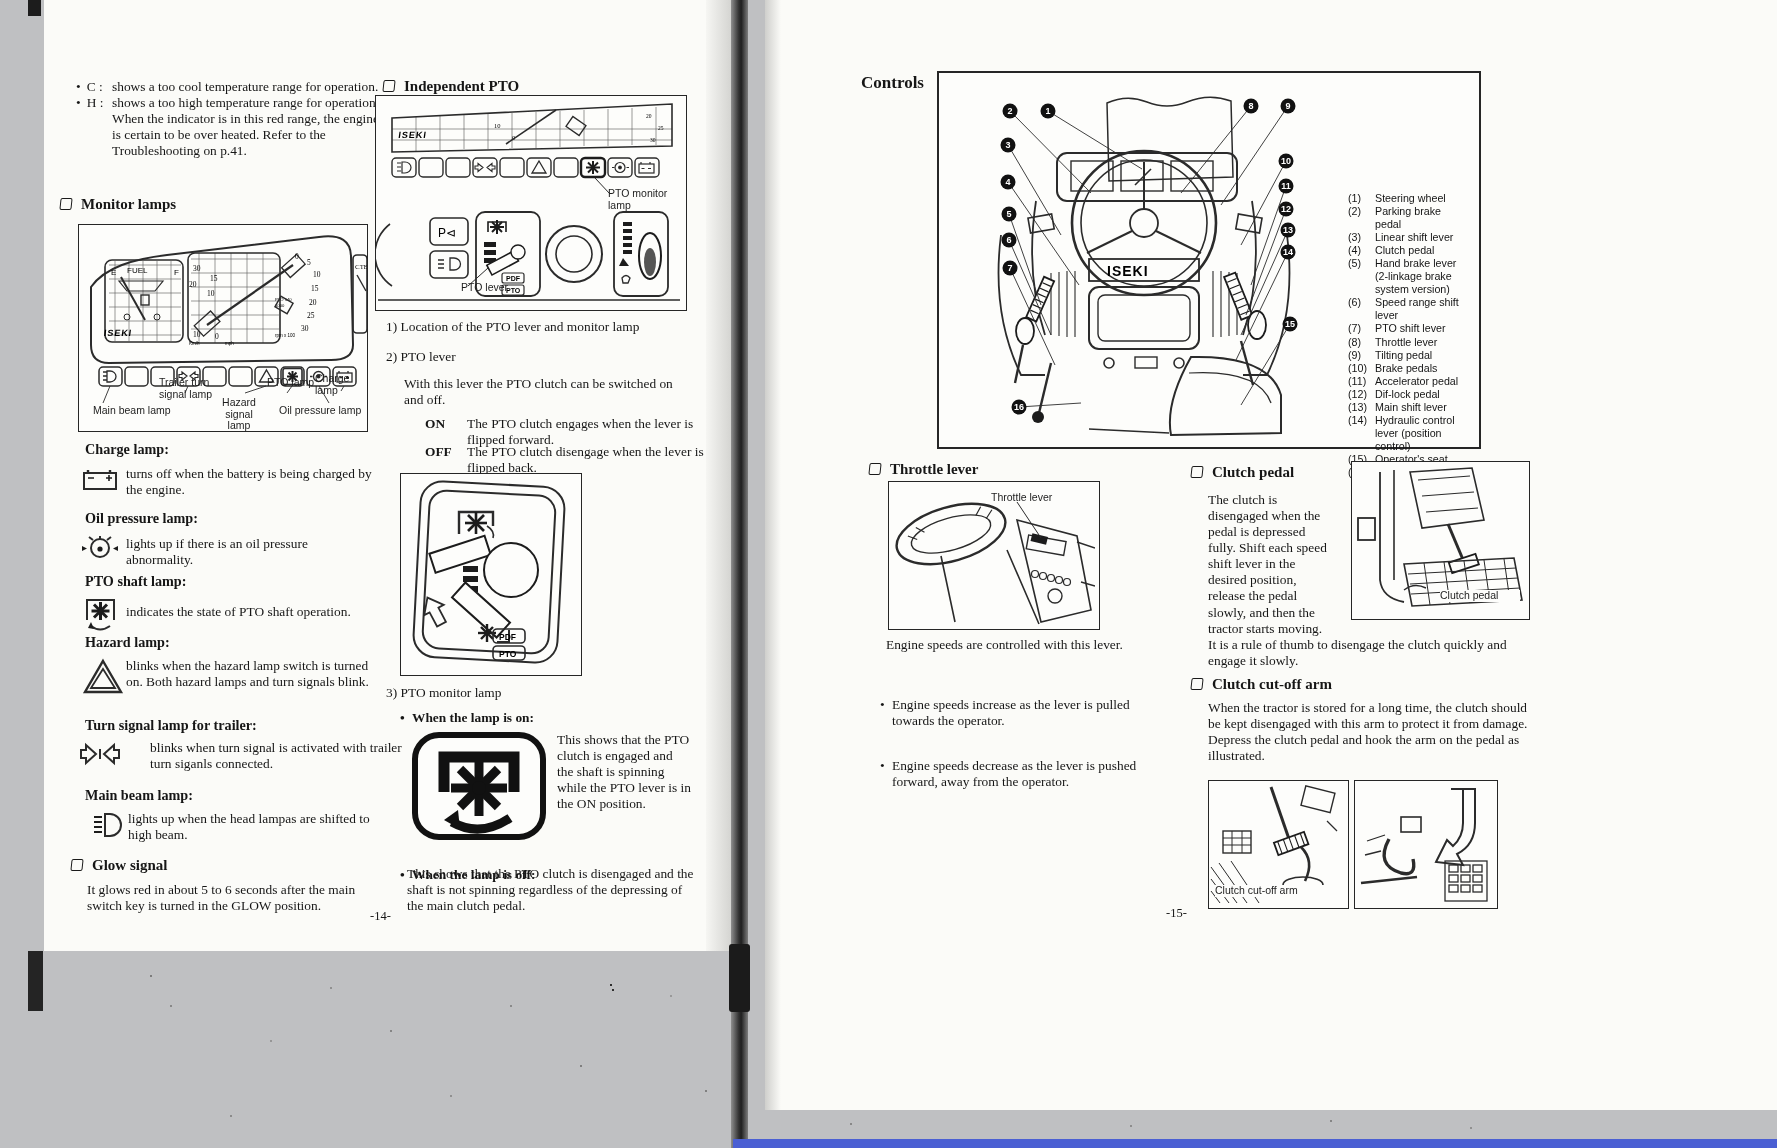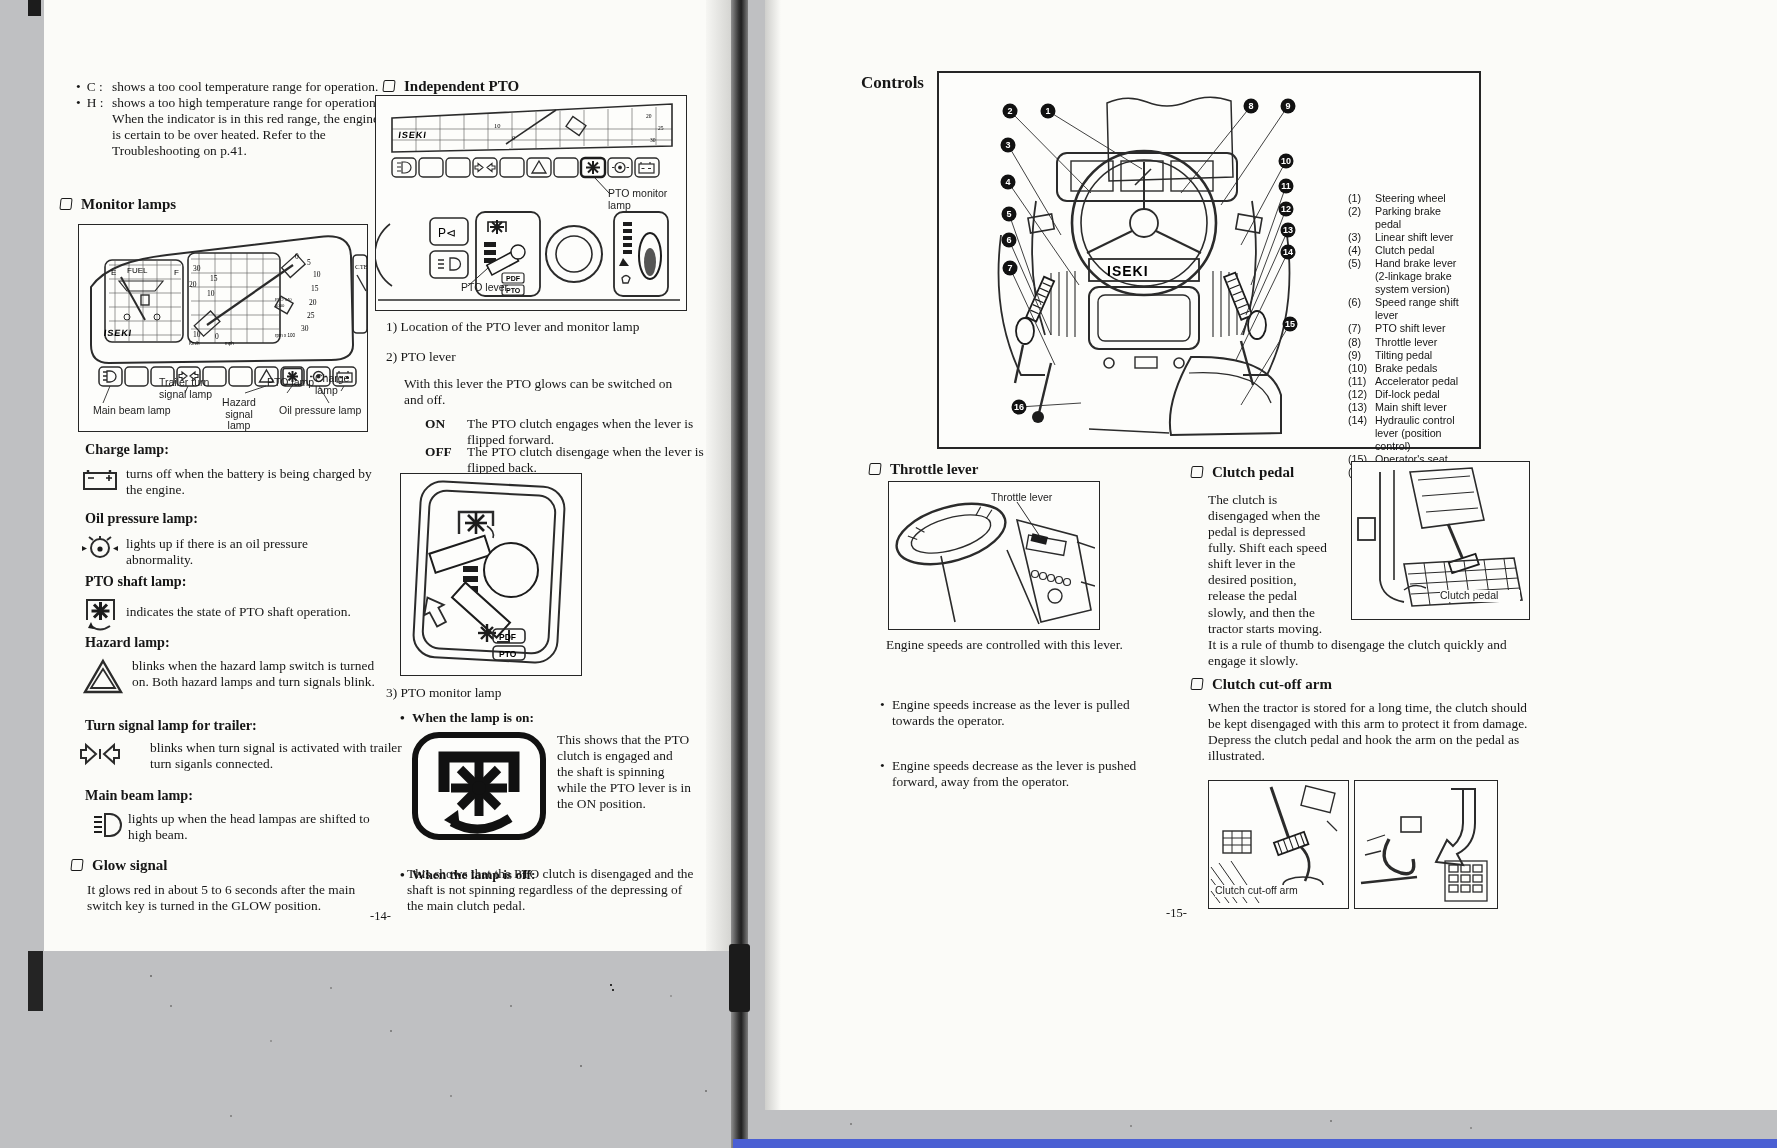--- a/index.html
+++ b/index.html
@@ -208,21 +208,21 @@
     <path class="stroke" stroke-width="2" d="M8,30 q9,7 19,0"></path>
     <path d="M8,26 l-3,6 6,1 z" fill="#1c1c1c"></path>
   </svg>
   <div class="abs bodytext" style="left:126px;top:604px;width:256px;">indicates the state of PTO shaft operation.</div>
 
   <div class="abs entry-title" style="left:85px;top:634px;">Hazard lamp:</div>
   <svg class="abs" style="left:82px;top:658px;" width="42" height="38" viewBox="0 0 42 38">
     <path class="stroke" stroke-width="2.4" d="M21,3 L39,34 H3 Z"></path>
     <path class="stroke" stroke-width="1.8" d="M21,11 L33,30 H9 Z"></path>
   </svg>
-  <div class="abs bodytext" style="left:126px;top:658px;width:256px;margin-left:6px;">blinks when the hazard lamp switch is turned on. Both hazard lamps and turn signals blink.</div>
+  <div class="abs bodytext" style="left:126px;top:658px;width:256px;">blinks when the hazard lamp switch is turned on. Both hazard lamps and turn signals blink.</div>
 
   <div class="abs entry-title" style="left:85px;top:717px;">Turn signal lamp for trailer:</div>
   <svg class="abs" style="left:79px;top:740px;" width="44" height="28" viewBox="0 0 44 28">
     <path class="stroke" stroke-width="2" d="M17,14 L7,5 v5 H2 v8 H7 v5 z"></path>
     <path class="stroke" stroke-width="2" d="M25,14 L35,5 v5 h5 v8 h-5 v5 z"></path>
     <path class="stroke" stroke-width="2" d="M21,9v10"></path>
   </svg>
   <div class="abs bodytext" style="left:126px;top:740px;width:256px;margin-left:24px;">blinks when turn signal is activated with trailer turn siganls connected.</div>
 
   <div class="abs entry-title" style="left:85px;top:787px;">Main beam lamp:</div>
@@ -349,21 +349,21 @@
       <ellipse cx="274" cy="166" rx="6" ry="14" fill="#1c1c1c" opacity="0.75"></ellipse>
       <path class="stroke" stroke-width="1.3" d="M246,182 q4,-5 8,0 l-2,5 h-5 z"></path>
       <path class="stroke" stroke-width="1.4" d="M2,204 H304"></path>
     </svg>
     <div class="figlabel" style="left:232px;top:92px;width:80px;">PTO monitor lamp</div>
     <div class="figlabel" style="left:85px;top:186px;width:60px;">PTO lever</div>
   </div>
 
   <div class="abs bodytext" style="left:386px;top:319px;width:300px;">1) Location of the PTO lever and monitor lamp</div>
   <div class="abs bodytext" style="left:386px;top:349px;width:300px;">2) PTO lever</div>
-  <div class="abs bodytext" style="left:404px;top:376px;width:286px;">With this lever the PTO glows can be switched on and off.</div>
+  <div class="abs bodytext" style="left:404px;top:376px;width:286px;">With this lever the PTO clutch can be switched on and off.</div>
   <div class="abs bodytext onoff" style="left:407px;top:444px;width:284px;">
     <span class="k">OFF</span>
     <span>The PTO clutch disengage when the lever is flipped back.</span>
   </div>
   <div class="abs bodytext onoff" style="left:407px;top:416px;width:282px;">
     <span class="k">ON</span>
     <span>The PTO clutch engages when the lever is flipped forward.</span>
   </div>
 
   <div class="figbox" style="left:400px;top:473px;width:180px;height:201px;">

